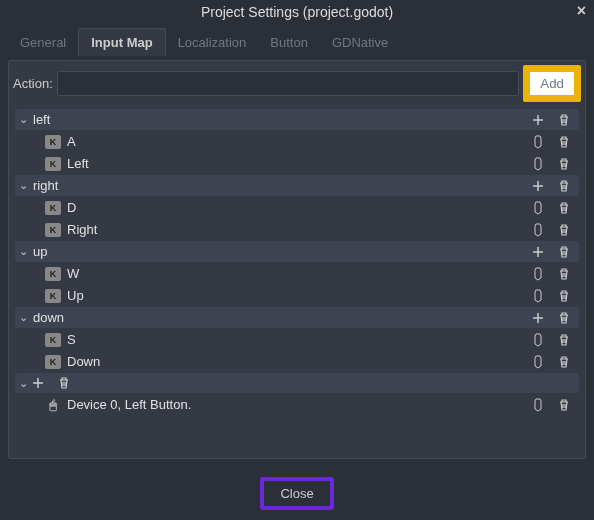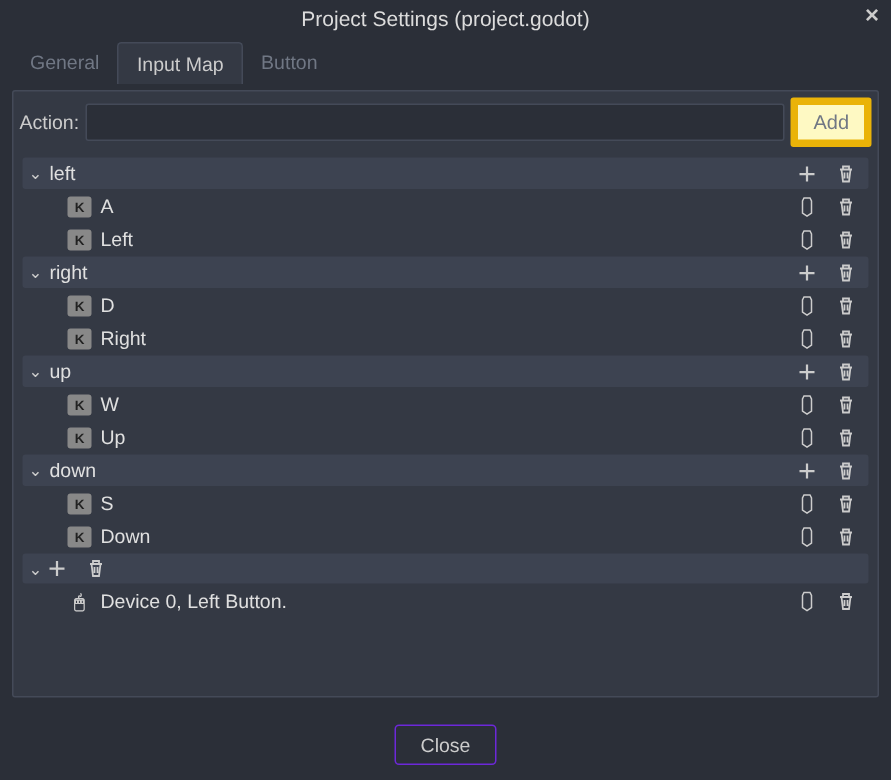--- a/index.html
+++ b/index.html
@@ -1,54 +1,56 @@
 <!DOCTYPE html>
 <html><head>
   <meta charset="utf-8">
   <style>
     * { margin: 0; padding: 0; box-sizing: border-box; }
     body { font-family: sans-serif; font-size: 13px; background: #2b2f38; color: #cccccc; width: 594px; height: 520px; overflow: hidden; }
     .dialog { width: 100%; height: 100%; display: flex; flex-direction: column; background: #2b2f38; }
     .titlebar { padding: 4px 8px; text-align: center; position: relative; color: #dcdcdc; font-size: 14px; }
     .close-x { position: absolute; right: 8px; top: 2px; color: #cccccc; cursor: pointer; font-size: 16px; font-weight: bold; }
-    .tabs { display: flex; gap: 0; padding: 4px 16px 0 8px; }
+    .tabs { display: flex; gap: 0; padding: 4px 16px 0 8px; align-items: center; }
     .tab { padding: 6px 12px; color: #707784; cursor: pointer; border-radius: 3px 3px 0 0; }
-    .tab.active { color: #cccccc; background: #343944; border: 1px solid #444a58; border-bottom: none; }
+    .tab.active { color: #cccccc; background: #343944; border: 1px solid #444a58; border-bottom: none; font-weight: bold; }
     .panel { margin: 4px 8px 8px 8px; background: #343944; border: 1px solid #444a58; border-radius: 2px; flex: 1; display: flex; flex-direction: column; overflow: hidden; }
     .action-row { display: flex; align-items: center; padding: 4px; gap: 4px; }
     .action-input { flex: 1; background: #2b2f38; border: 1px solid #444a58; border-radius: 2px; padding: 4px 6px; color: #cccccc; font-size: 13px; }
-    .add-btn { background: #fef9c3; border: 5px solid #eab308; border-radius: 2px; padding: 4px 10px; color: #707784; cursor: pointer; }
+    .add-btn { background: #ffffff; border: 7px solid #eab308; border-radius: 2px; padding: 4px 10px; color: #707784; cursor: pointer; }
     .tree { flex: 1; overflow-y: auto; padding: 2px 6px; }
     .group-row { display: flex; align-items: center; background: #3d4351; border-radius: 2px; padding: 3px 4px; margin: 1px 0; }
     .group-chevron { width: 12px; color: #cccccc; font-size: 11px; }
     .group-name { flex: 1; color: #e0e0e0; padding-left: 2px; }
     .event-row { display: flex; align-items: center; padding: 3px 4px; margin: 1px 0; }
     .event-indent { width: 26px; }
     .event-icon { width: 16px; height: 14px; display: inline-flex; align-items: center; justify-content: center; margin-right: 6px; font-size: 9px; background: #888; color: #222; border-radius: 2px; font-weight: bold; }
     .event-icon.mouse { background: transparent; color: #cccccc; font-size: 12px; }
     .event-label { flex: 1; color: #e0e0e0; }
     .row-actions { display: flex; gap: 12px; padding-right: 4px; }
     .icon-btn { width: 14px; height: 14px; cursor: pointer; color: #cccccc; display: inline-flex; align-items: center; justify-content: center; }
     .footer { padding: 10px; text-align: center; }
-    .close-btn { background: transparent; border: 1px solid #6d28d9; color: #cccccc; padding: 5px 16px; border-radius: 3px; cursor: pointer; font-size: 13px; }
+    .close-btn { background: transparent; border: 4px solid #6d28d9; color: #cccccc; padding: 5px 16px; border-radius: 3px; cursor: pointer; font-size: 13px; }
     svg { display: block; }
   </style>
 </head>
 <body>
 
 <div class="dialog">
   <div class="titlebar">
     <span>Project Settings (project.godot)</span>
     <span class="close-x">×</span>
   </div>
 
   <div class="tabs">
     <div class="tab">General</div>
     <div class="tab active">Input Map</div>
+    <div class="tab">Localization</div>
     <div class="tab">Button</div>
+    <div class="tab">GDNative</div>
   </div>
 
   <div class="panel">
     <div class="action-row">
       <span>Action:</span>
       <input class="action-input" value="" style="">
       <button class="add-btn">Add</button>
     </div>
     <div class="tree" id="tree">
         <div class="group-row">

